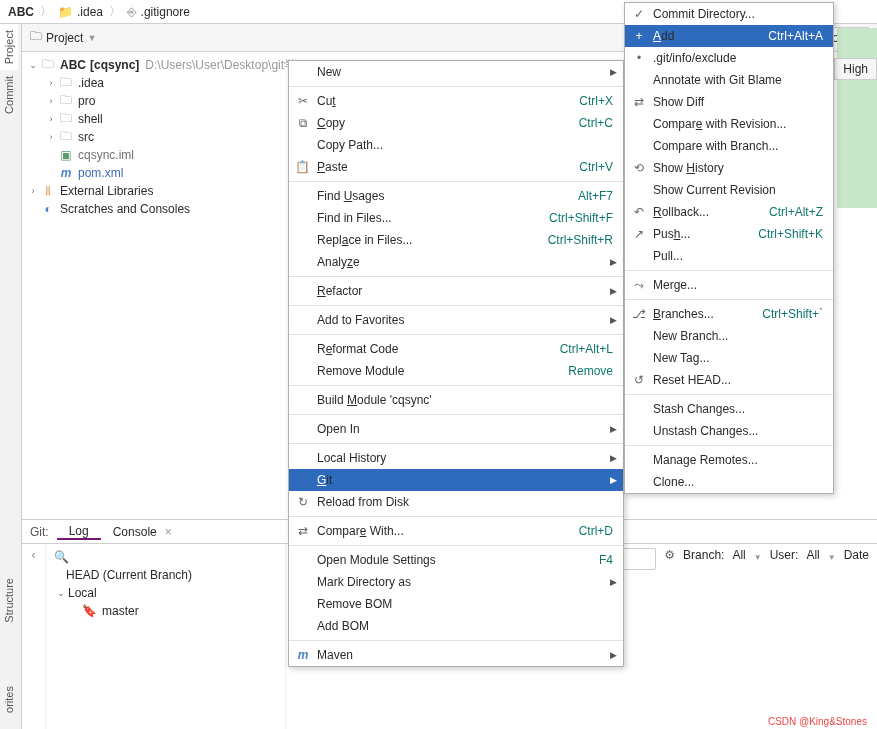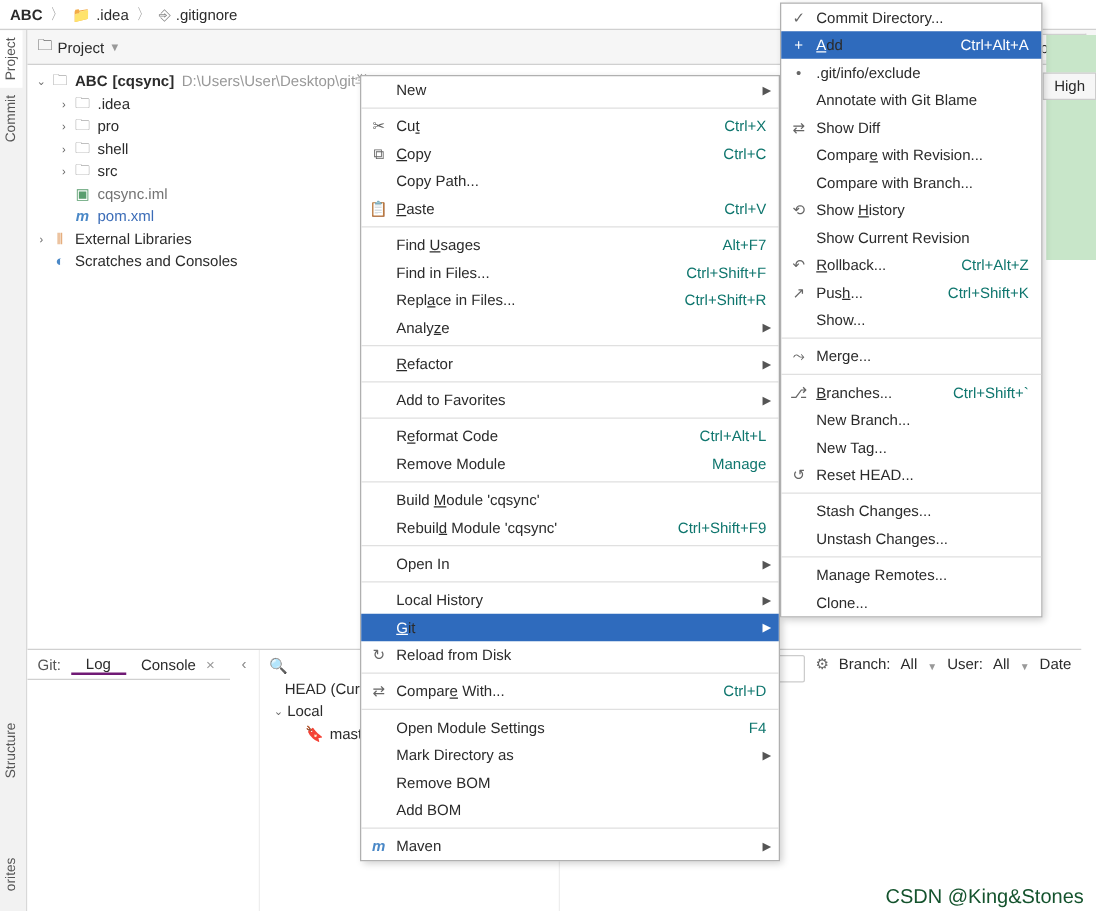--- a/index.html
+++ b/index.html
@@ -25,33 +25,33 @@
 .tree-row .chev { width:14px; text-align:center; color:#666; font-size:9px; }
 .tree-row .ico { width:16px; height:16px; display:inline-flex; align-items:center; justify-content:center; margin-right:4px; }
 .folder-ico { color:#888; }
 .bold { font-weight:bold; }
 .path { color:#999; margin-left:6px; }
 .teal { color:#737373; }
 .blue { color:#3b6cb7; }
 .green-bg { position:absolute; right:0; top:28px; width:40px; height:180px; background:#c8e6c9; }
 .highlight-btn { position:absolute; right:0; top:58px; height:22px; padding:0 8px; border:1px solid #ccc; background:#f6f6f6; display:flex; align-items:center; }
 
-.git-panel { position:absolute; left:22px; bottom:0; right:12px; height:210px; border-top:1px solid #d0d0d0; background:#fff; display:flex; flex-direction:row; }
+.git-panel { position:absolute; left:22px; bottom:0; right:0; height:210px; border-top:1px solid #d0d0d0; background:#fff; display:flex; flex-direction:column; }
 .git-tabs { height:24px; display:flex; align-items:center; border-bottom:1px solid #d0d0d0; }
 .git-tabs .tab { padding:0 12px; display:flex; align-items:center; gap:4px; }
 .git-tabs .tab.active { border-bottom:2px solid #701a75; }
 .git-tabs .label { padding:0 8px; color:#555; }
 .git-body { flex:1; display:flex; }
 .git-left-tools { width:24px; border-right:1px solid #eee; display:flex; flex-direction:column; align-items:center; padding-top:4px; gap:6px; }
 .git-tree { flex:0 0 240px; border-right:1px solid #eee; padding:4px; }
 .git-right { flex:1; display:flex; align-items:flex-start; padding:4px 8px; gap:8px; }
 .git-search { flex:1; height:22px; border:1px solid #ccc; border-radius:2px; padding:0 4px; display:flex; align-items:center; }
 .git-filters { display:flex; align-items:flex-end; gap:8px; color:#666; }
 
-.watermark { position:absolute; bottom:2px; right:10px; color:#14532d; font-size:16px;margin-left:20px; }
+.watermark { position:absolute; bottom:2px; right:10px; color:#ef4444; font-size:10px;margin-left:20px; }
 
 
 .menu { position:absolute; background:#fff; border:1px solid #b0b0b0; box-shadow:2px 2px 6px rgba(0,0,0,0.2); }
 .menu-item { display:flex; align-items:center; height:22px; padding:0 10px 0 28px; position:relative; white-space:nowrap; min-width:200px; }
 .menu-item .shortcut { margin-left:auto; padding-left:30px; color:#0f766e; }
 .menu-item .sub-arrow { position:absolute; right:6px; color:#555; font-size:9px; }
 .menu-item .m-ico { position:absolute; left:6px; width:16px; text-align:center; color:#666; }
 .menu-item.selected { background:#2f6bbd; color:#fff; }
 .menu-item.selected .shortcut,.menu-item.selected .sub-arrow,.menu-item.selected .m-ico,.menu-item.selected u { color:#fff; }
 .menu-item.disabled { color:#999; }
@@ -252,29 +252,25 @@
       <span>Add to Favorites</span>
       <span class="sub-arrow">▶</span>
     </div>
     <div class="menu-sep"></div>
     <div class="menu-item">
       <span>R<u>e</u>format Code</span>
       <span class="shortcut">Ctrl+Alt+L</span>
     </div>
     <div class="menu-item">
       <span>Remove Module</span>
-      <span class="shortcut">Manage</span>
+      <span class="shortcut">Remove</span>
     </div>
     <div class="menu-sep"></div>
     <div class="menu-item">
       <span>Build <u>M</u>odule 'cqsync'</span>
-    </div>
-    <div class="menu-item">
-      <span>Rebuil<u>d</u> Module 'cqsync'</span>
-      <span class="shortcut">Ctrl+Shift+F9</span>
     </div>
     <div class="menu-sep"></div>
     <div class="menu-item">
       <span>Open In</span>
       <span class="sub-arrow">▶</span>
     </div>
     <div class="menu-sep"></div>
     <div class="menu-item">
       <span>Local History</span>
       <span class="sub-arrow">▶</span>
@@ -354,21 +350,21 @@
       <span class="m-ico">↶</span>
       <span><u>R</u>ollback...</span>
       <span class="shortcut">Ctrl+Alt+Z</span>
     </div>
     <div class="menu-item">
       <span class="m-ico">↗</span>
       <span>Pus<u>h</u>...</span>
       <span class="shortcut">Ctrl+Shift+K</span>
     </div>
     <div class="menu-item">
-      <span>Show...</span>
+      <span>Pull...</span>
     </div>
     <div class="menu-sep"></div>
     <div class="menu-item">
       <span class="m-ico">⤳</span>
       <span>Merge...</span>
     </div>
     <div class="menu-sep"></div>
     <div class="menu-item">
       <span class="m-ico">⎇</span>
       <span><u>B</u>ranches...</span>

